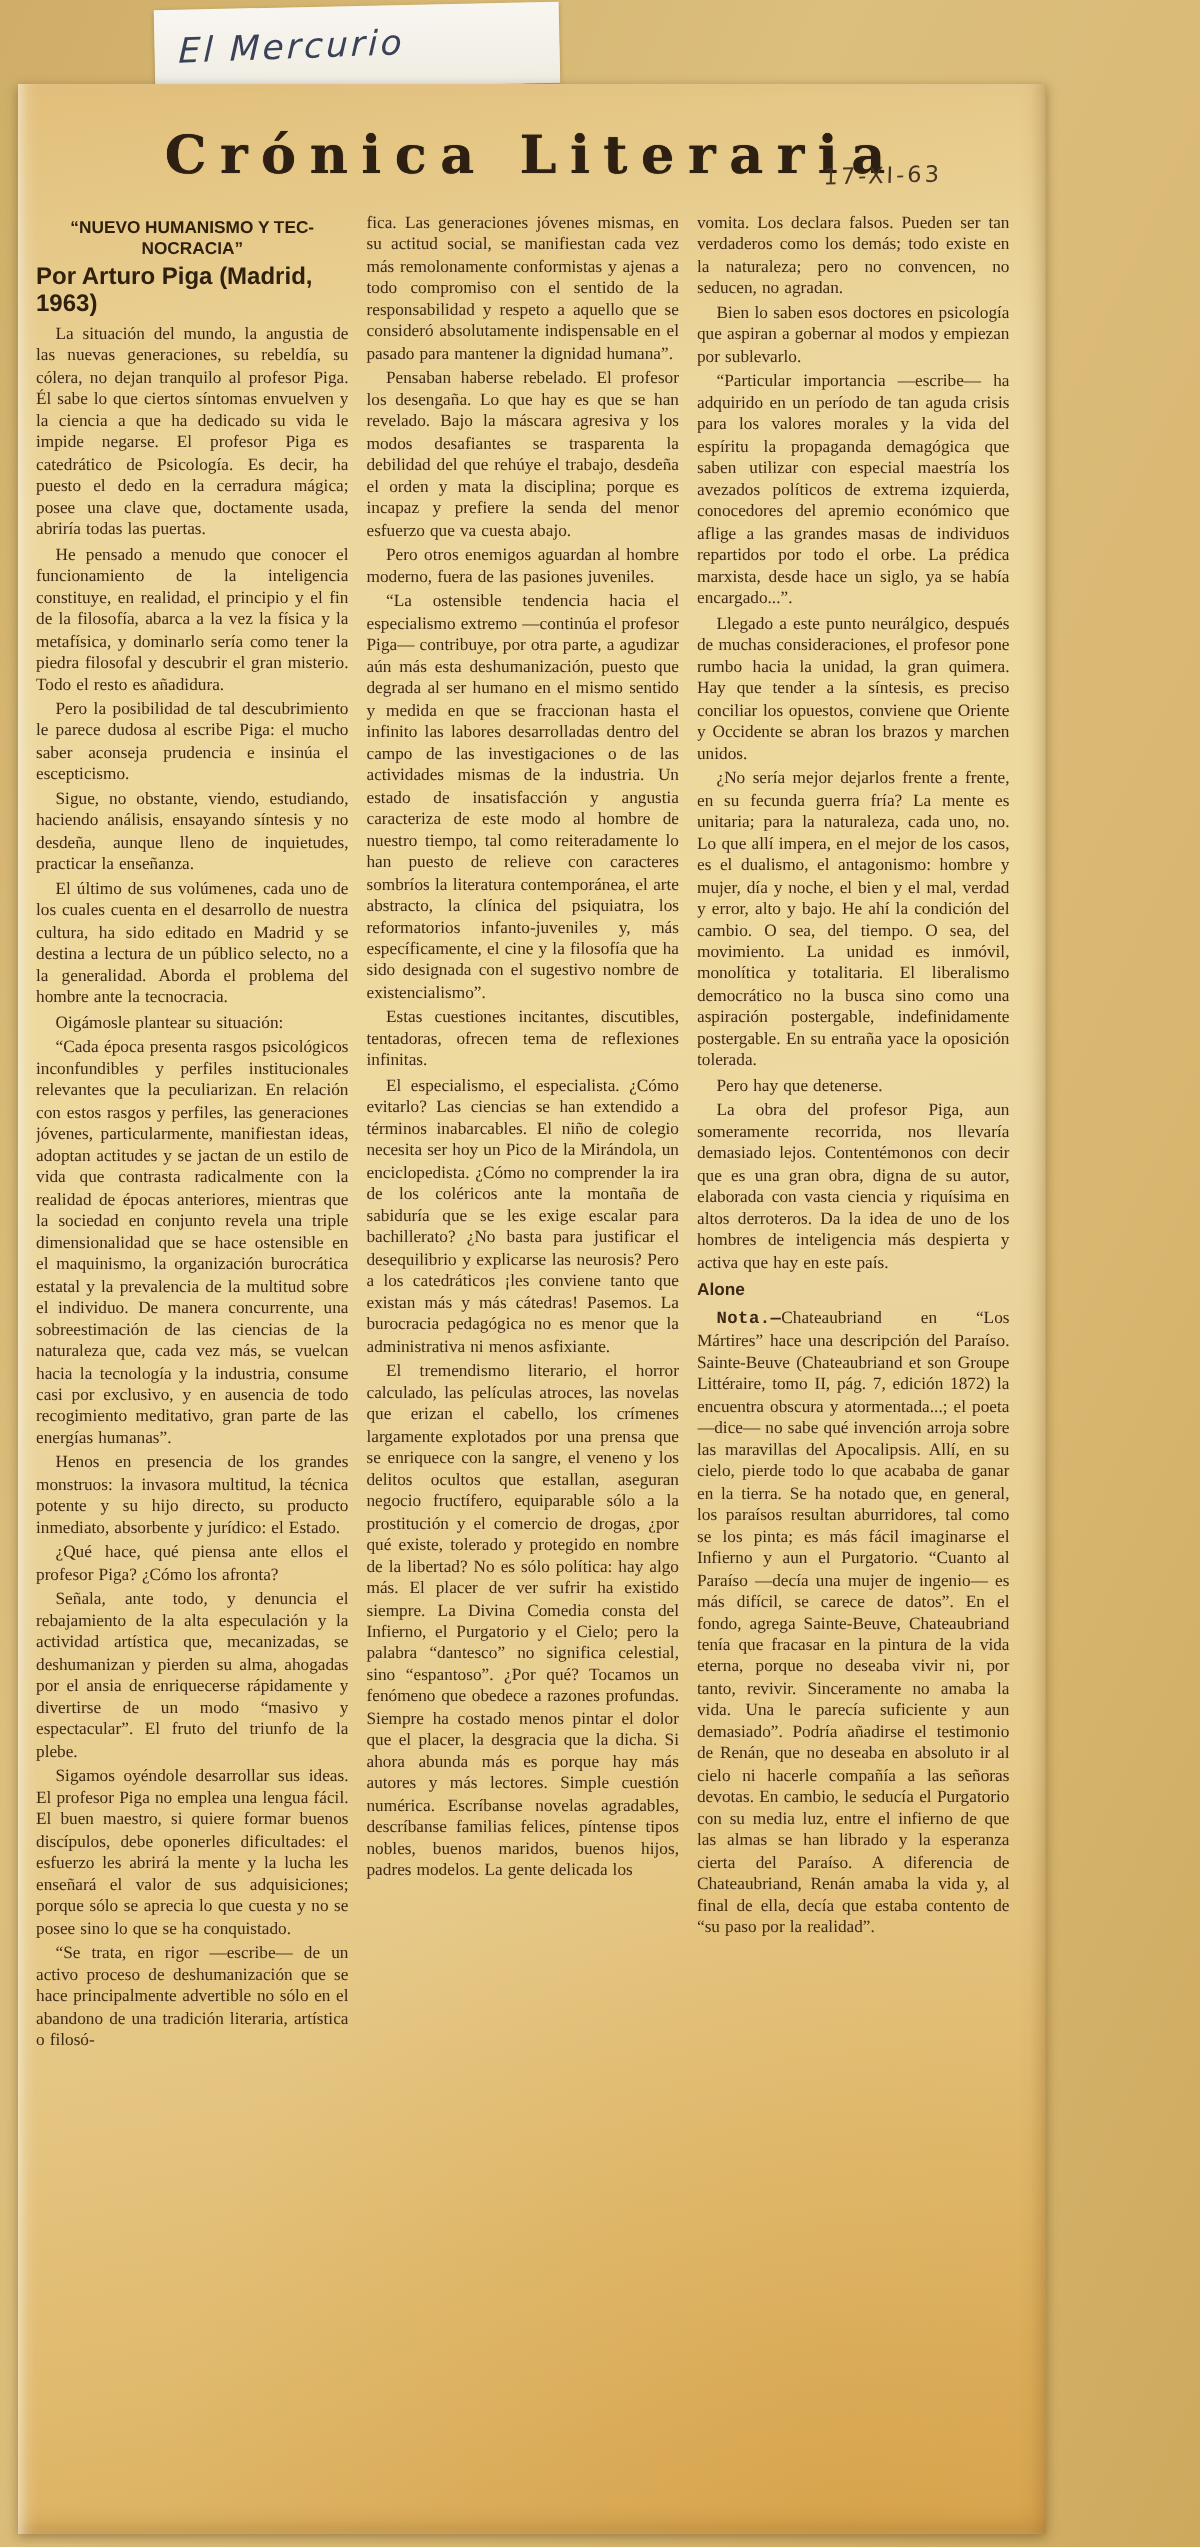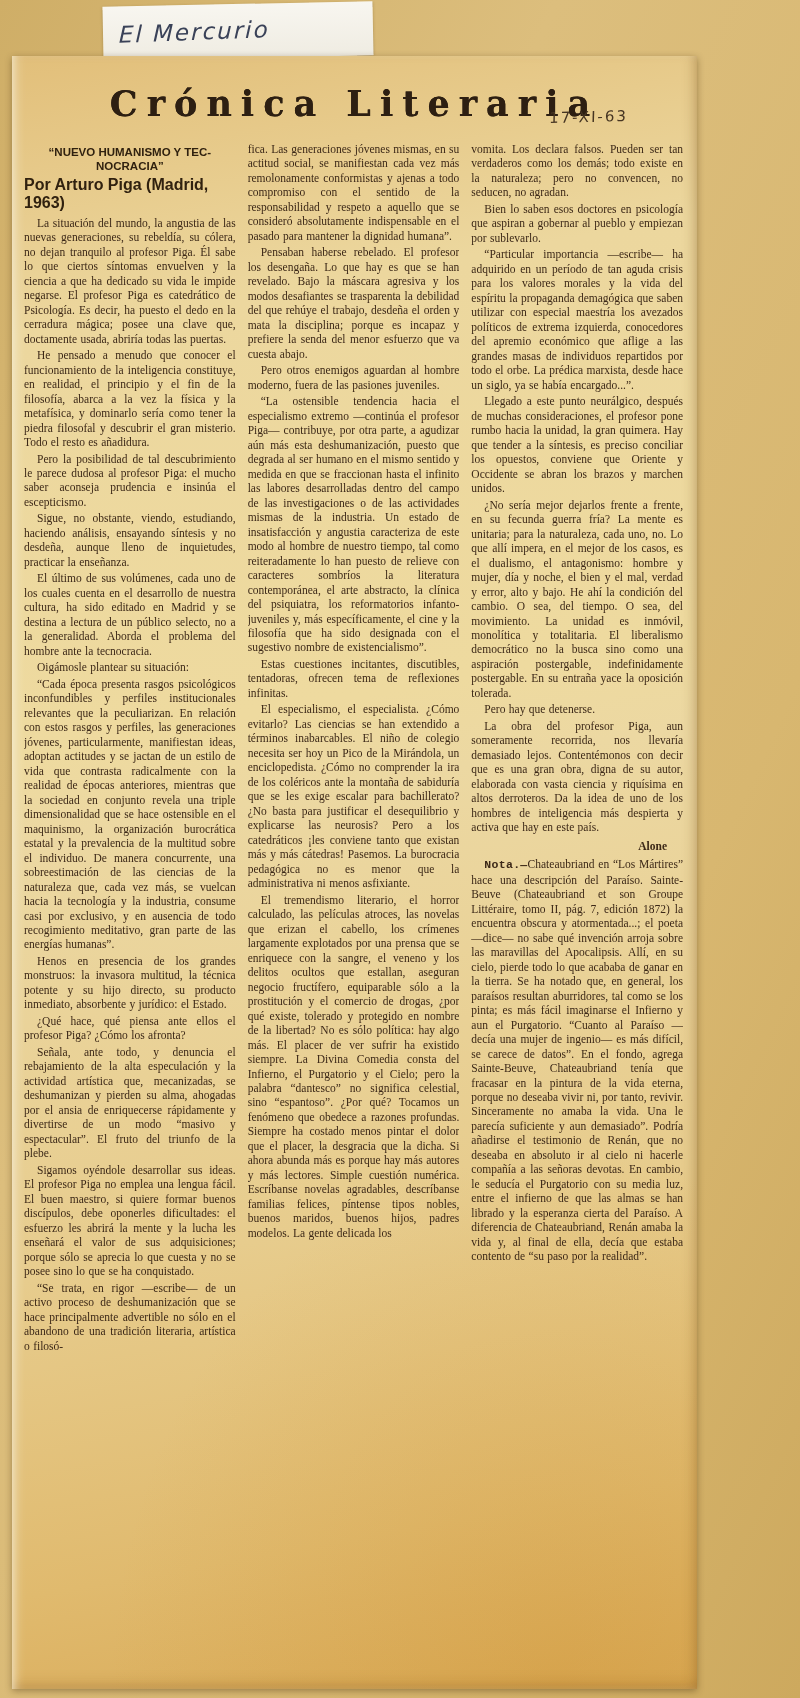--- a/index.html
+++ b/index.html
@@ -64,21 +64,21 @@
   .hdate {
     position: absolute; top: 36px; left: 537px;
     font-family: "DejaVu Sans", sans-serif;
     font-size: 15px; letter-spacing: 2px;
     color: #463522;
     transform: rotate(-1.5deg) skewX(-3deg);
   }
 
   .cols {
     display: flex; gap: 12px;
-    padding: 4px 14px 0 12px;
+    padding: 4px 24px 0 12px;
     box-sizing: border-box;
   }
   .col { width: 217px; overflow: hidden; height: 1548px; }
 
   .headline {
     margin: 3px 0 2px;
     text-align: center;
     font-family: "Liberation Sans", sans-serif;
     font-size: 11.5px; font-weight: bold;
     line-height: 1.25;
@@ -98,22 +98,22 @@
     line-height: 1.26;
     text-align: justify;
     text-indent: 13px;
     color: #3c2817;
     word-spacing: .5px;
     hyphens: auto;
     -webkit-hyphens: auto;
   }
   .para.cont { text-indent: 0; }
   .para.sig {
-    text-align: right; text-indent: 0;
-    font-family: Liberation Serif, serif;
+    text-align: left; text-indent: 0;
+    font-family: Liberation Sans, sans-serif;
     font-weight: bold;
     padding-right: 16px;
     margin: 4px 0 4px;
   }
   .para.note b { letter-spacing: .3px; font-family: Liberation Mono, monospace; }
 </style>
 </head>
 <body>
 
 <div class="stage">
@@ -133,21 +133,21 @@
 
       <div class="col">
         <h2 class="headline">
           <span>“NUEVO HUMANISMO Y TEC-</span><br>
           <span>NOCRACIA”</span>
         </h2>
         <p class="byline">Por Arturo Piga (Madrid, 1963)</p>
         <div>
             <p class="para">La situación del mundo, la angustia de las nuevas generaciones, su rebeldía, su cólera, no dejan tranquilo al profesor Piga. Él sabe lo que ciertos síntomas envuelven y la ciencia a que ha dedicado su vida le impide negarse. El profesor Piga es catedrático de Psicología. Es decir, ha puesto el dedo en la cerradura mágica; posee una clave que, doctamente usada, abriría todas las puertas.</p>
             <p class="para">He pensado a menudo que conocer el funcionamiento de la inteligencia constituye, en realidad, el principio y el fin de la filosofía, abarca a la vez la física y la metafísica, y dominarlo sería como tener la piedra filosofal y descubrir el gran misterio. Todo el resto es añadidura.</p>
-            <p class="para">Pero la posibilidad de tal descubrimiento le parece dudosa al profesor Piga: el mucho saber aconseja prudencia e insinúa el escepticismo.</p>
+            <p class="para">Pero la posibilidad de tal descubrimiento le parece dudosa al escribe Piga: el mucho saber aconseja prudencia e insinúa el escepticismo.</p>
             <p class="para">Sigue, no obstante, viendo, estudiando, haciendo análisis, ensayando síntesis y no desdeña, aunque lleno de inquietudes, practicar la enseñanza.</p>
             <p class="para">El último de sus volúmenes, cada uno de los cuales cuenta en el desarrollo de nuestra cultura, ha sido editado en Madrid y se destina a lectura de un público selecto, no a la generalidad. Aborda el problema del hombre ante la tecnocracia.</p>
             <p class="para">Oigámosle plantear su situación:</p>
             <p class="para">“Cada época presenta rasgos psicológicos inconfundibles y perfiles institucionales relevantes que la peculiarizan. En relación con estos rasgos y perfiles, las generaciones jóvenes, particularmente, manifiestan ideas, adoptan actitudes y se jactan de un estilo de vida que contrasta radicalmente con la realidad de épocas anteriores, mientras que la sociedad en conjunto revela una triple dimensionalidad que se hace ostensible en el maquinismo, la organización burocrática estatal y la prevalencia de la multitud sobre el individuo. De manera concurrente, una sobreestimación de las ciencias de la naturaleza que, cada vez más, se vuelcan hacia la tecnología y la industria, consume casi por exclusivo, y en ausencia de todo recogimiento meditativo, gran parte de las energías humanas”.</p>
             <p class="para">Henos en presencia de los grandes monstruos: la invasora multitud, la técnica potente y su hijo directo, su producto inmediato, absorbente y jurídico: el Estado.</p>
             <p class="para">¿Qué hace, qué piensa ante ellos el profesor Piga? ¿Cómo los afronta?</p>
             <p class="para">Señala, ante todo, y denuncia el rebajamiento de la alta especulación y la actividad artística que, mecanizadas, se deshumanizan y pierden su alma, ahogadas por el ansia de enriquecerse rápidamente y divertirse de un modo “masivo y espectacular”. El fruto del triunfo de la plebe.</p>
             <p class="para">Sigamos oyéndole desarrollar sus ideas. El profesor Piga no emplea una lengua fácil. El buen maestro, si quiere formar buenos discípulos, debe oponerles dificultades: el esfuerzo les abrirá la mente y la lucha les enseñará el valor de sus adquisiciones; porque sólo se aprecia lo que cuesta y no se posee sino lo que se ha conquistado.</p>
             <p class="para">“Se trata, en rigor —escribe— de un activo proceso de deshumanización que se hace principalmente advertible no sólo en el abandono de una tradición literaria, artística o filosó-</p>
           </div>
@@ -161,21 +161,21 @@
             <p class="para">“La ostensible tendencia hacia el especialismo extremo —continúa el profesor Piga— contribuye, por otra parte, a agudizar aún más esta deshumanización, puesto que degrada al ser humano en el mismo sentido y medida en que se fraccionan hasta el infinito las labores desarrolladas dentro del campo de las investigaciones o de las actividades mismas de la industria. Un estado de insatisfacción y angustia caracteriza de este modo al hombre de nuestro tiempo, tal como reiteradamente lo han puesto de relieve con caracteres sombríos la literatura contemporánea, el arte abstracto, la clínica del psiquiatra, los reformatorios infanto-juveniles y, más específicamente, el cine y la filosofía que ha sido designada con el sugestivo nombre de existencialismo”.</p>
             <p class="para">Estas cuestiones incitantes, discutibles, tentadoras, ofrecen tema de reflexiones infinitas.</p>
             <p class="para">El especialismo, el especialista. ¿Cómo evitarlo? Las ciencias se han extendido a términos inabarcables. El niño de colegio necesita ser hoy un Pico de la Mirándola, un enciclopedista. ¿Cómo no comprender la ira de los coléricos ante la montaña de sabiduría que se les exige escalar para bachillerato? ¿No basta para justificar el desequilibrio y explicarse las neurosis? Pero a los catedráticos ¡les conviene tanto que existan más y más cátedras! Pasemos. La burocracia pedagógica no es menor que la administrativa ni menos asfixiante.</p>
             <p class="para">El tremendismo literario, el horror calculado, las películas atroces, las novelas que erizan el cabello, los crímenes largamente explotados por una prensa que se enriquece con la sangre, el veneno y los delitos ocultos que estallan, aseguran negocio fructífero, equiparable sólo a la prostitución y el comercio de drogas, ¿por qué existe, tolerado y protegido en nombre de la libertad? No es sólo política: hay algo más. El placer de ver sufrir ha existido siempre. La Divina Comedia consta del Infierno, el Purgatorio y el Cielo; pero la palabra “dantesco” no significa celestial, sino “espantoso”. ¿Por qué? Tocamos un fenómeno que obedece a razones profundas. Siempre ha costado menos pintar el dolor que el placer, la desgracia que la dicha. Si ahora abunda más es porque hay más autores y más lectores. Simple cuestión numérica. Escríbanse novelas agradables, descríbanse familias felices, píntense tipos nobles, buenos maridos, buenos hijos, padres modelos. La gente delicada los</p>
           </div>
       </div>
 
       <div class="col">
         <div>
             <p class="para cont">vomita. Los declara falsos. Pueden ser tan verdaderos como los demás; todo existe en la naturaleza; pero no convencen, no seducen, no agradan.</p>
-            <p class="para">Bien lo saben esos doctores en psicología que aspiran a gobernar al pueblo y empiezan por sublevarlo.</p>
+            <p class="para">Bien lo saben esos doctores en psicología que aspiran a gobernar al modos y empiezan por sublevarlo.</p>
             <p class="para">“Particular importancia —escribe— ha adquirido en un período de tan aguda crisis para los valores morales y la vida del espíritu la propaganda demagógica que saben utilizar con especial maestría los avezados políticos de extrema izquierda, conocedores del apremio económico que aflige a las grandes masas de individuos repartidos por todo el orbe. La prédica marxista, desde hace un siglo, ya se había encargado...”.</p>
             <p class="para">Llegado a este punto neurálgico, después de muchas consideraciones, el profesor pone rumbo hacia la unidad, la gran quimera. Hay que tender a la síntesis, es preciso conciliar los opuestos, conviene que Oriente y Occidente se abran los brazos y marchen unidos.</p>
             <p class="para">¿No sería mejor dejarlos frente a frente, en su fecunda guerra fría? La mente es unitaria; para la naturaleza, cada uno, no. Lo que allí impera, en el mejor de los casos, es el dualismo, el antagonismo: hombre y mujer, día y noche, el bien y el mal, verdad y error, alto y bajo. He ahí la condición del cambio. O sea, del tiempo. O sea, del movimiento. La unidad es inmóvil, monolítica y totalitaria. El liberalismo democrático no la busca sino como una aspiración postergable, indefinidamente postergable. En su entraña yace la oposición tolerada.</p>
             <p class="para">Pero hay que detenerse.</p>
             <p class="para">La obra del profesor Piga, aun someramente recorrida, nos llevaría demasiado lejos. Contentémonos con decir que es una gran obra, digna de su autor, elaborada con vasta ciencia y riquísima en altos derroteros. Da la idea de uno de los hombres de inteligencia más despierta y activa que hay en este país.</p>
             <p class="para sig">Alone</p>
           </div>
         <p class="para note"><b>Nota.—</b><span>Chateaubriand en “Los Mártires” hace una descripción del Paraíso. Sainte-Beuve (Chateaubriand et son Groupe Littéraire, tomo II, pág. 7, edición 1872) la encuentra obscura y atormentada...; el poeta —dice— no sabe qué invención arroja sobre las maravillas del Apocalipsis. Allí, en su cielo, pierde todo lo que acababa de ganar en la tierra. Se ha notado que, en general, los paraísos resultan aburridores, tal como se los pinta; es más fácil imaginarse el Infierno y aun el Purgatorio. “Cuanto al Paraíso —decía una mujer de ingenio— es más difícil, se carece de datos”. En el fondo, agrega Sainte-Beuve, Chateaubriand tenía que fracasar en la pintura de la vida eterna, porque no deseaba vivir ni, por tanto, revivir. Sinceramente no amaba la vida. Una le parecía suficiente y aun demasiado”. Podría añadirse el testimonio de Renán, que no deseaba en absoluto ir al cielo ni hacerle compañía a las señoras devotas. En cambio, le seducía el Purgatorio con su media luz, entre el infierno de que las almas se han librado y la esperanza cierta del Paraíso. A diferencia de Chateaubriand, Renán amaba la vida y, al final de ella, decía que estaba contento de “su paso por la realidad”.</span></p>
       </div>
 

